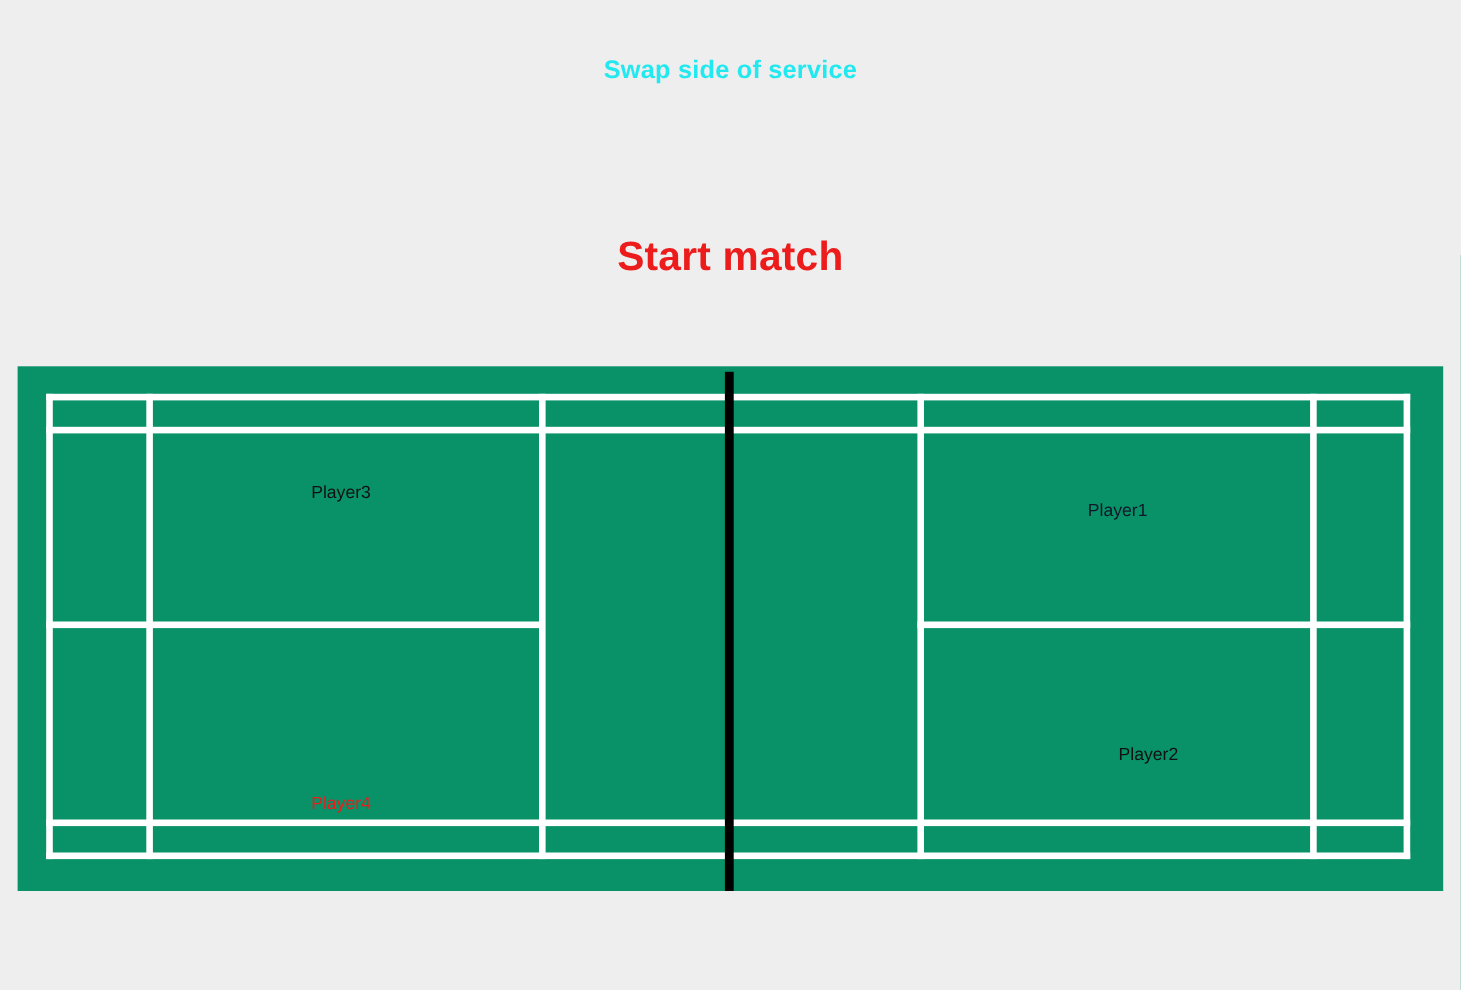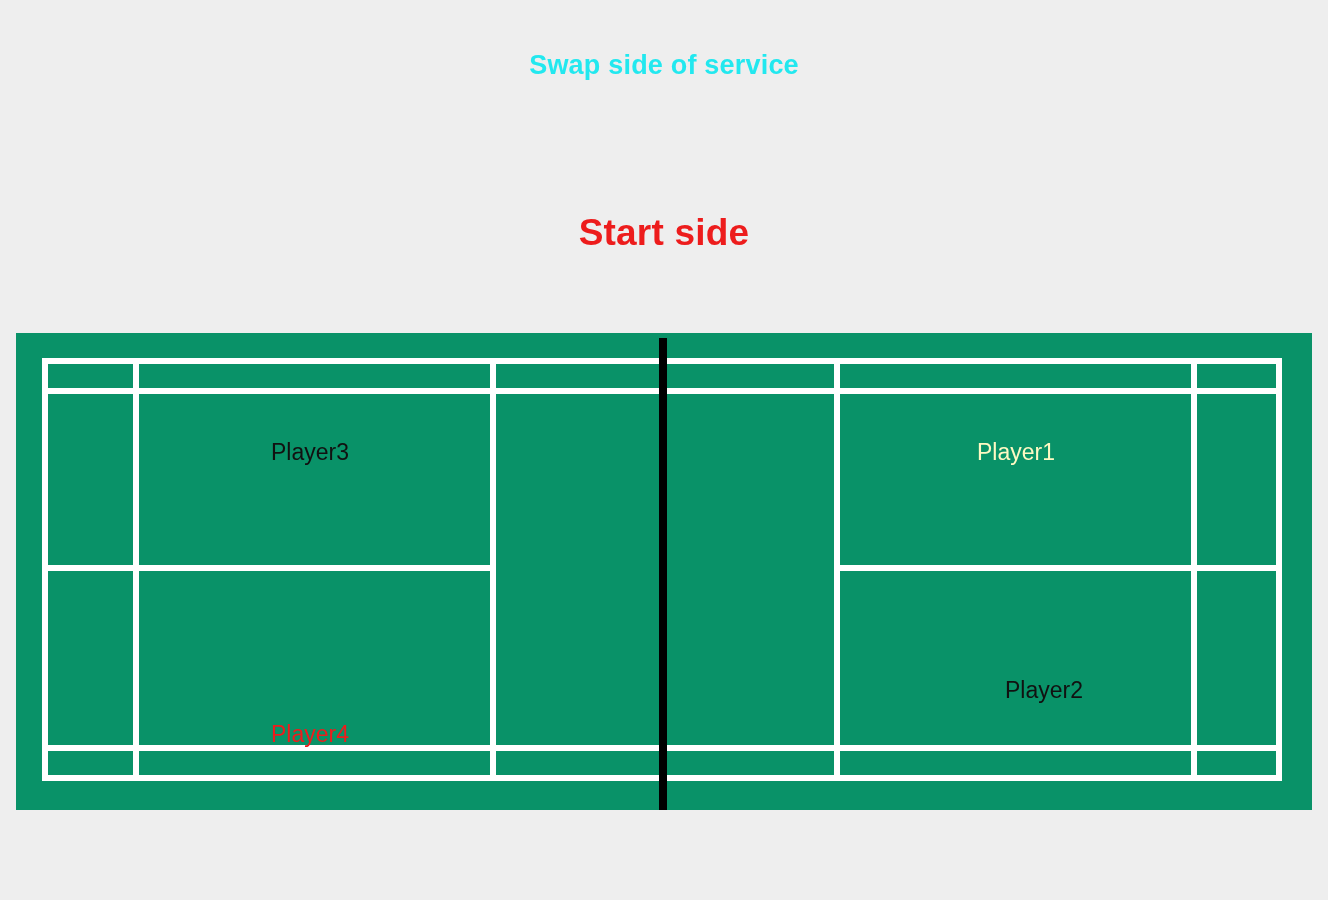--- a/index.html
+++ b/index.html
@@ -27,21 +27,21 @@
     position: absolute;
     width: 100%;
     text-align: center;
     font-weight: bold;
     letter-spacing: 0.2px;
     cursor: pointer;
     user-select: none;
   }
   #swap-service-button {
     top: 50px;
-    font-size: 27px;
+    font-size: 23px;
     color: #22e8ef;
   }
   #start-match-button {
     top: 212px;
     font-size: 37px;
     color: #ed1c1c;
   }
 
   
   .court-wrap {
@@ -67,39 +67,39 @@
     background: #000000;
     width: 8px;
     left: 643px;
     top: 5px;
     height: 472px;
   }
 
   
   .player-slot {
     position: absolute;
-    font-size: 23px;
+    font-size: 16px;
     text-align: center;
     user-select: none;
     cursor: pointer;
     white-space: nowrap;
     line-height: 1;
   }
   .slot-p3 { left: 118px;  top: 108px; width: 352px; }
   .slot-p1 { left: 824px;  top: 108px; width: 352px; }
   .slot-p4 { left: 118px;  top: 346px; width: 352px; margin-top: 44px; }
   .slot-p2 { left: 824px;  top: 346px; width: 352px; }
 </style>
 </head>
 <body>
 
 <div class="top-actions">
   <div class="action-label" id="swap-service-button">Swap side of service</div>
 
-  <div class="action-label" id="start-match-button">Start side</div>
+  <div class="action-label" id="start-match-button">Start match</div>
 </div>
 
 <div class="court-wrap">
 
   <div class="line h-line" style="left:26px; top:25px; width:1240px;"></div>
 
   <div class="line h-line" style="left:26px; top:55px; width:1240px;"></div>
 
   <div class="line h-line" style="left:26px; top:232px; width:448px;"></div>
 
@@ -118,18 +118,18 @@
   <div class="line v-line" style="left:818px; top:25px; height:423px;"></div>
 
   <div class="line v-line" style="left:1175px; top:25px; height:423px;"></div>
 
   <div class="line v-line" style="left:1260px; top:25px; height:423px;"></div>
 
   <div class="net"></div>
 
   <div class="player-slot slot-p3" style="color:#111111;">Player3</div>
 
-  <div class="player-slot slot-p1" style="color:#fef9c3;">Player1</div>
+  <div class="player-slot slot-p1" style="color:#0f172a;margin-top:16px;">Player1</div>
 
   <div class="player-slot slot-p4" style="color:#ed1c1c;">Player4</div>
 
   <div class="player-slot slot-p2" style="color:#111111;margin-left:28px;">Player2</div>
 </div>
 
 </body></html>

